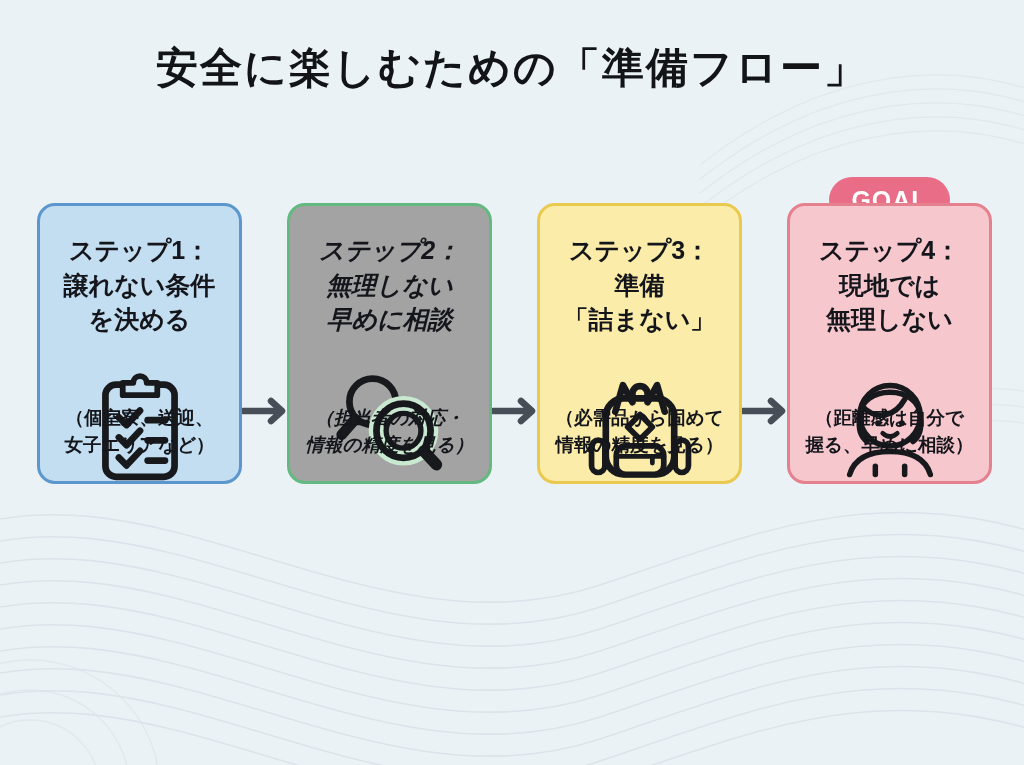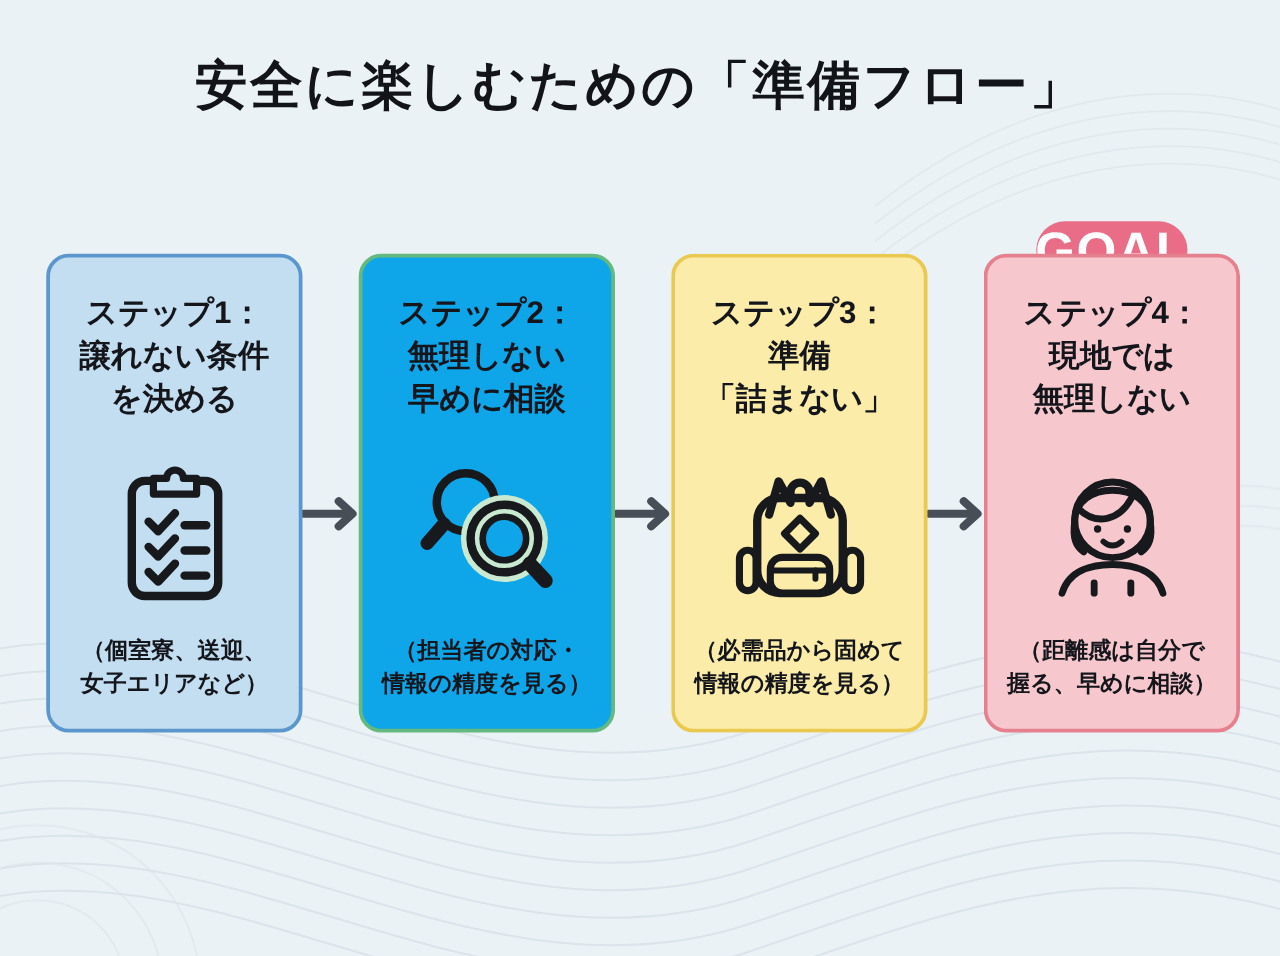--- a/index.html
+++ b/index.html
@@ -8,21 +8,21 @@
     background:#eaf2f6;
     font-family:"Liberation Sans","DejaVu Sans",sans-serif;
     color:#15171c;
   }
   .bg-waves{position:absolute;left:0;top:0;z-index:0;}
   .main-title{
     position:absolute;top:40px;left:0;width:100%;text-align:center;
     font-size:42px;font-weight:700;letter-spacing:2px;color:#121418;z-index:2;
   }
   .card{
-    position:absolute;top:203px;width:205px;height:383px;box-sizing:border-box;
+    position:absolute;top:203px;width:205px;height:281px;box-sizing:border-box;
     border:3px solid #999;border-radius:18px;text-align:center;z-index:2;
   }
   .card-1{left:37px;}
   .card-2{left:287px;}
   .card-3{left:537px;}
   .card-4{left:787px;}
   .step-title{
     margin-top:27px;font-size:25px;font-weight:700;line-height:1.38;color:#14161b;
   }
   .icon-wrap{
@@ -33,21 +33,21 @@
     position:absolute;bottom:22px;left:0;width:100%;
     font-size:18.5px;font-weight:700;line-height:1.5;color:#14161b;
   }
   .arrow{position:absolute;top:397px;width:48px;height:28px;z-index:1;}
   .arrow-1{left:241px;}
   .arrow-2{left:491px;}
   .arrow-3{left:741px;}
   .goal-badge{
     position:absolute;left:829px;top:177px;width:121px;height:46px;
     border-radius:23px;display:flex;align-items:center;justify-content:center;
-    font-size:41px;font-weight:700;letter-spacing:1px;z-index:1;
+    font-size:25px;font-weight:700;letter-spacing:1px;z-index:1;
   }
   .icon-svg{display:block;}
 </style>
 </head>
 <body>
 
 <div class="canvas">
 
   <svg class="bg-waves" width="1024" height="765" viewBox="0 0 1024 765">
     <defs>
@@ -112,21 +112,21 @@
     </div>
   </div>
 
   <svg class="arrow arrow-1" viewBox="0 0 48 28">
     <g fill="none" stroke-linecap="round" stroke-linejoin="round" stroke-width="6.5" style="stroke: rgb(71, 78, 87);">
       <path d="M2 14 H40"></path>
         <path d="M30 4 L41 14 L30 24"></path>
     </g>
   </svg>
 
-  <div class="card card-2" style="background-color: #0ea5e9; border-color: rgb(99, 185, 127);">
+  <div class="card card-2" style="background-color: #a3a3a3; border-color: rgb(99, 185, 127); font-style: italic;">
     <div class="step-title">
       <div>ステップ2：</div>
       <div>無理しない</div>
       <div>早めに相談</div>
     </div>
     <div class="icon-wrap">
       <svg class="icon-svg" width="118" height="116" viewBox="0 0 120 120">
         <g fill="none" stroke-linecap="round">
           <circle cx="42" cy="36" r="24" stroke="#17191d" stroke-width="7"></circle>
           <path d="M24 54 L10 70" stroke="#17191d" stroke-width="11"></path>

